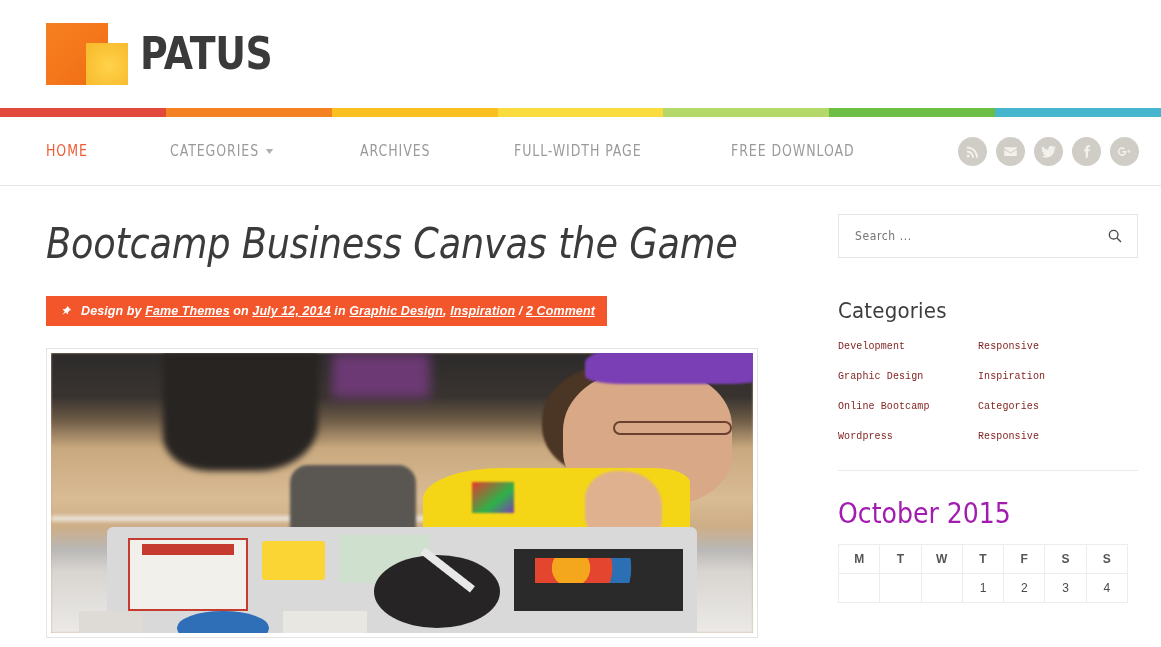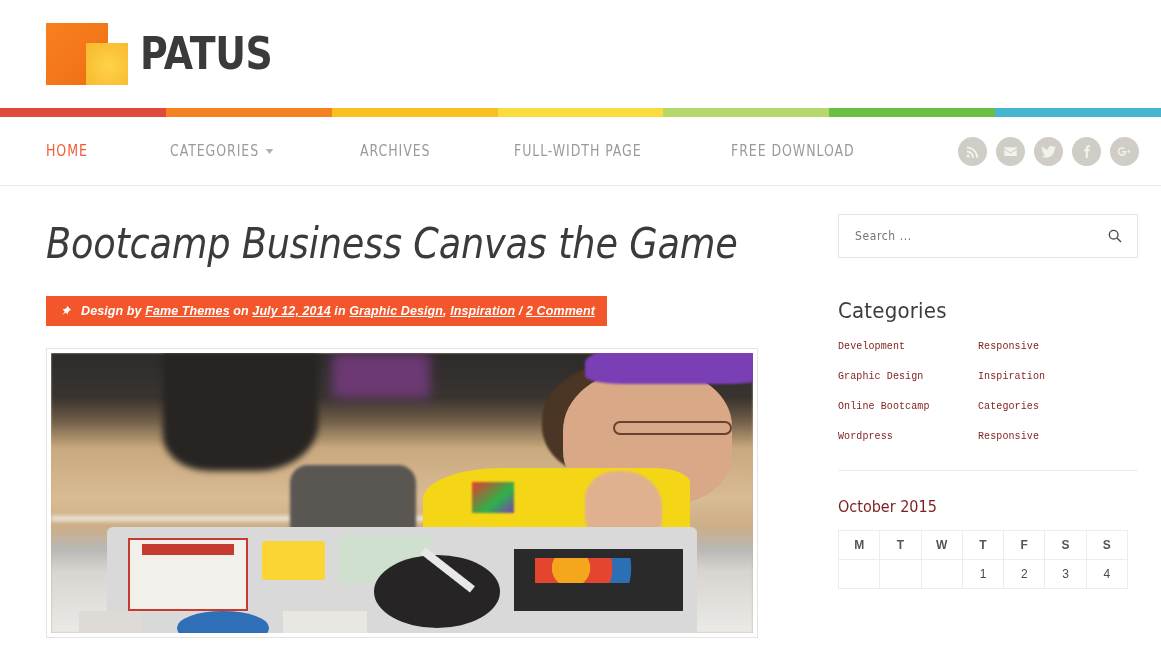--- a/index.html
+++ b/index.html
@@ -255,22 +255,22 @@
     text-decoration:none;
     letter-spacing:0.1px;
     font-family:Liberation Mono, monospace;
   }
   .divider {
     border:0; border-top:1px solid #eaeaea;
     margin:28px 0 0 0;
   }
   .cal-title {
     font-family:"DejaVu Sans Condensed","DejaVu Sans", sans-serif;
-    font-size:16px;
-    color:#7f1d1d;
+    font-size:28px;
+    color:#a21caf;
     margin:26px 0 14px 0;
     font-weight:normal;
   }
   table.calendar {
     border-collapse:collapse;
     width:290px;
     font-size:12px;
     color:#555;
   }
   table.calendar th, table.calendar td {

